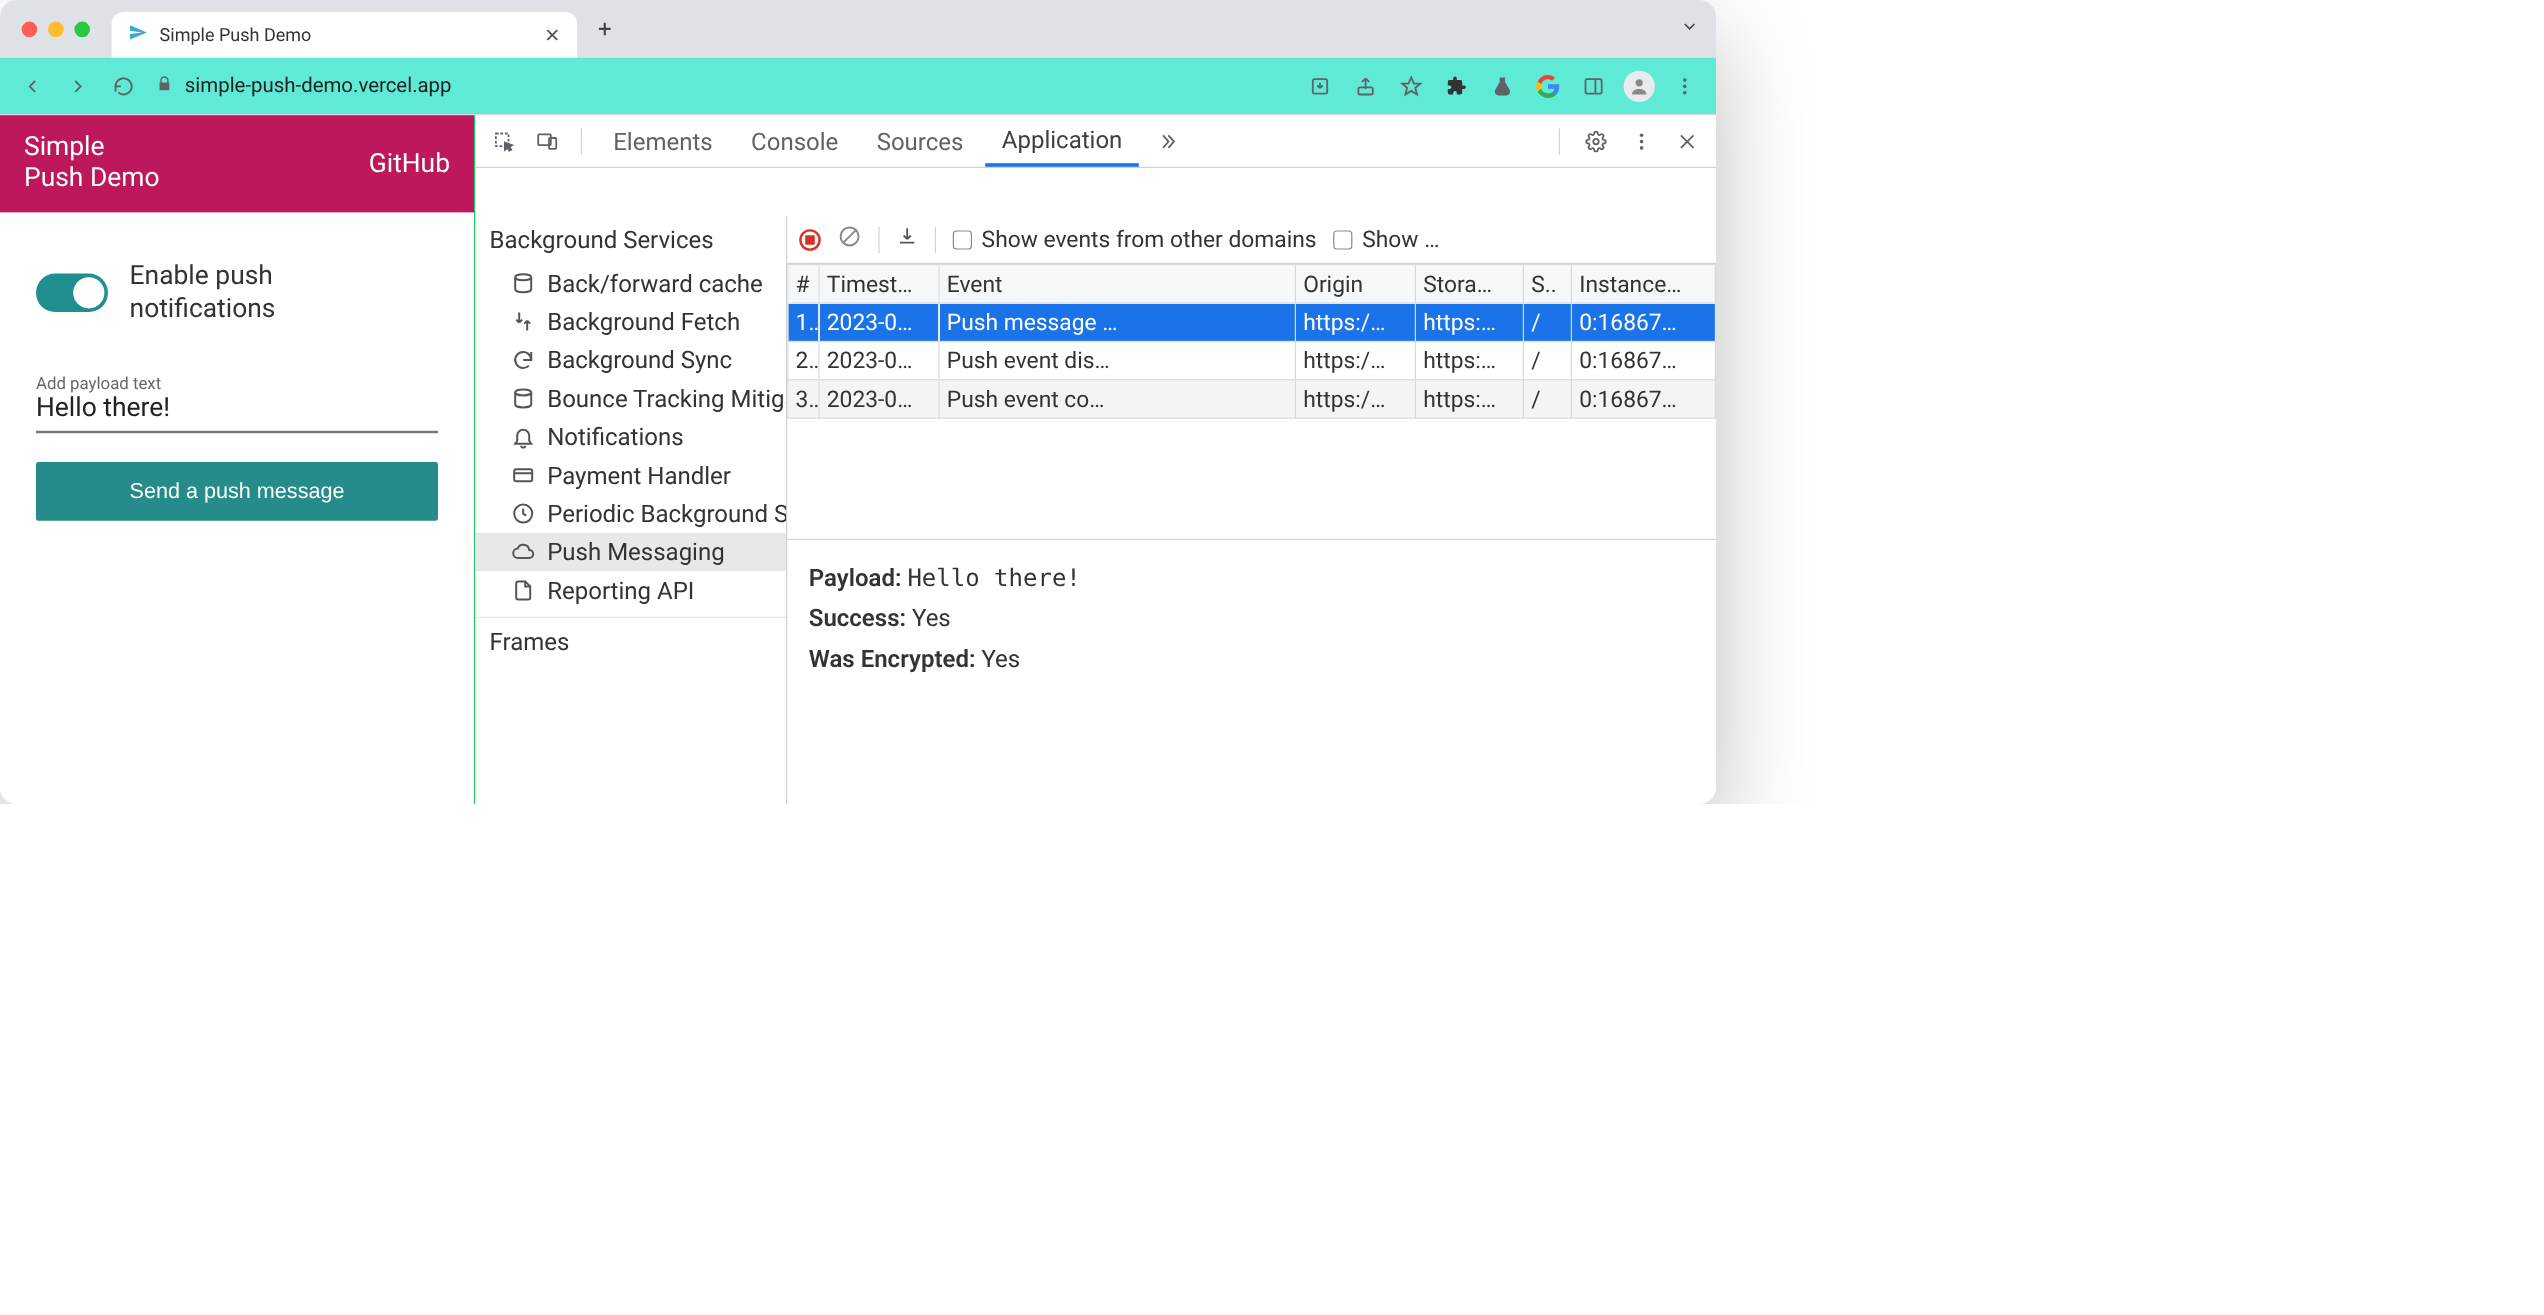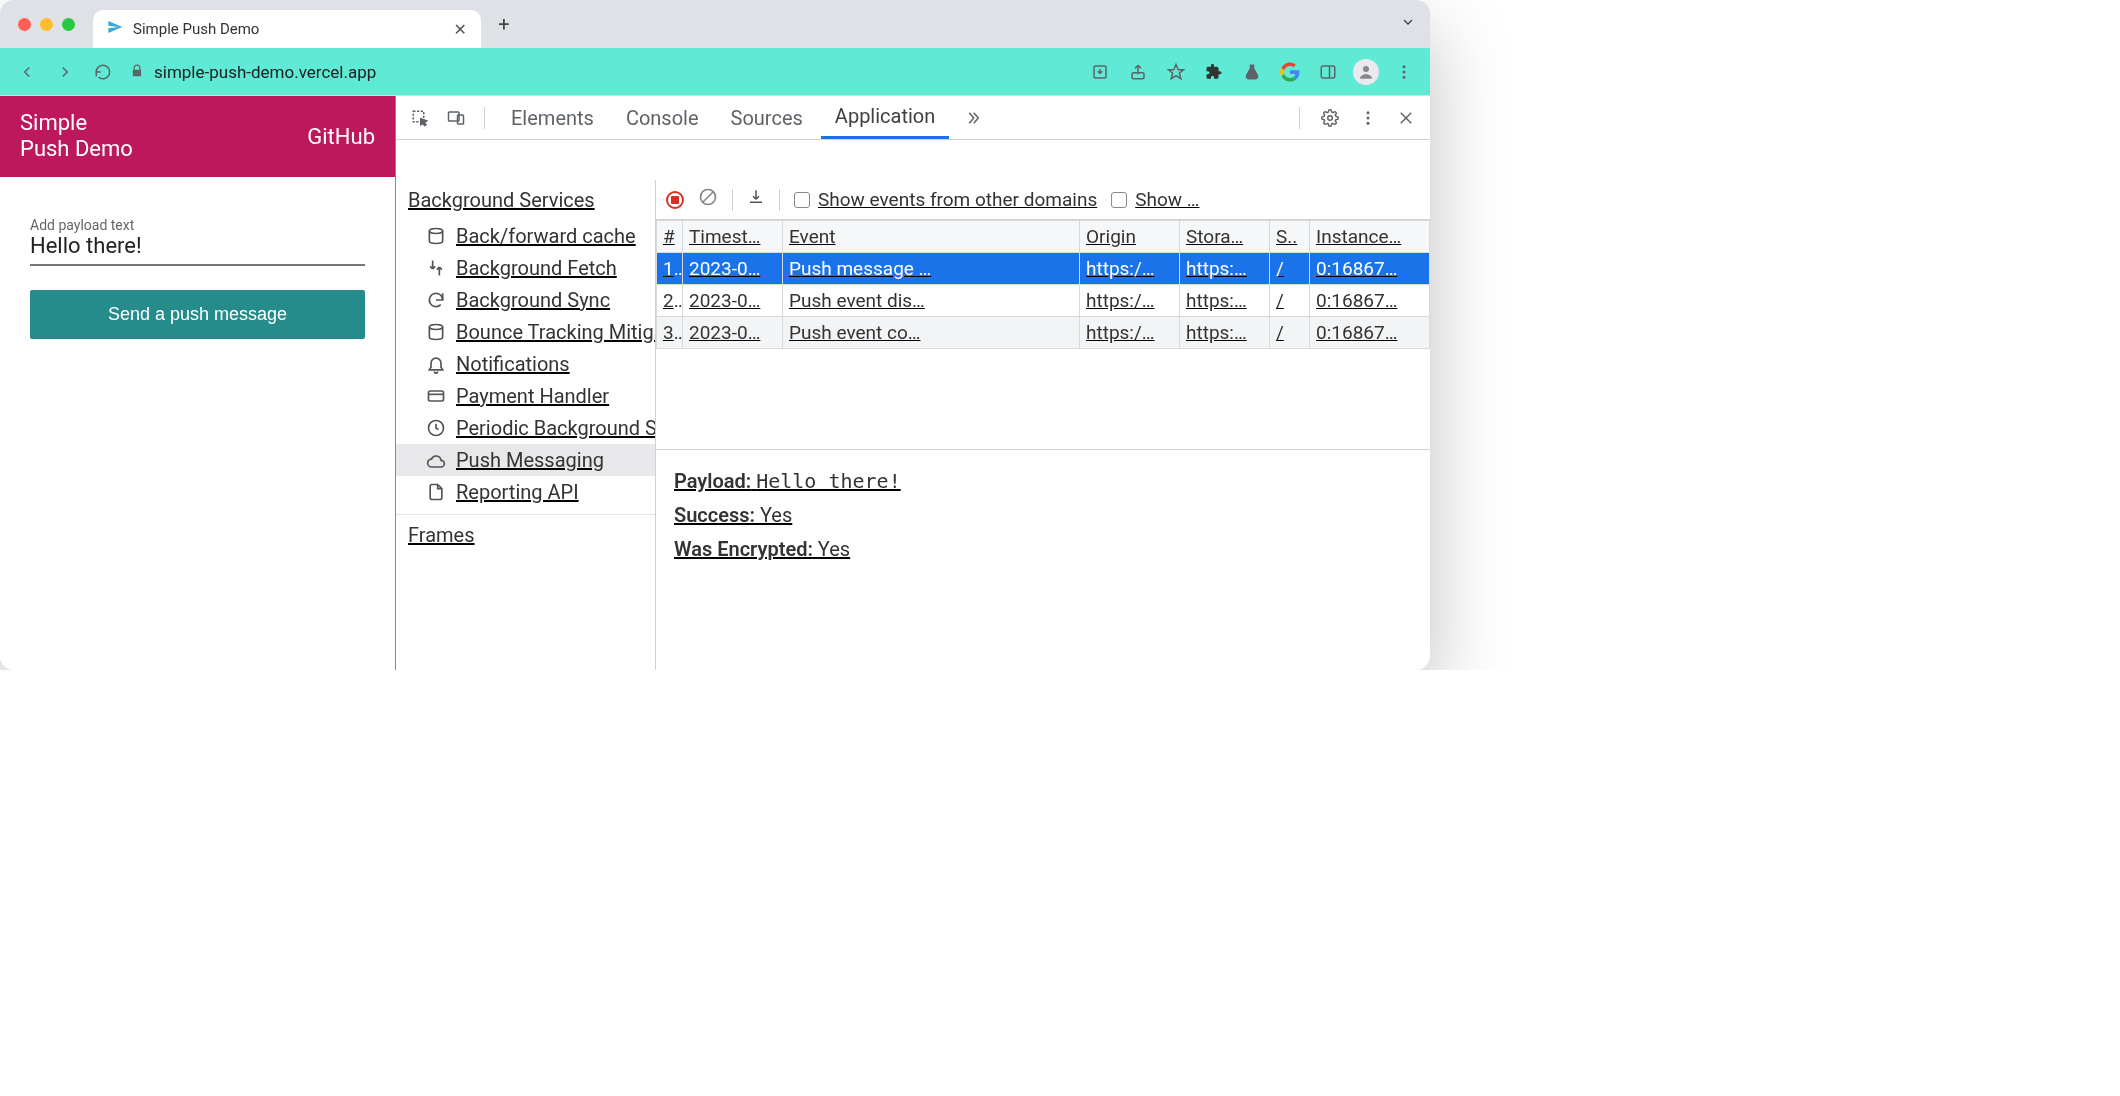--- a/index.html
+++ b/index.html
@@ -50,26 +50,26 @@
   .devtools { flex:1; display:flex; flex-direction:column; border-left:1px solid #22c55e;gap:40px; }
   .dt-tabs { height:44px; border-bottom:1px solid #cfd1d4; display:flex; align-items:center; padding:0 8px; gap:4px; color:#5f6368; }
   .dt-iconbtn { width:32px; height:32px; display:flex; align-items:center; justify-content:center; }
   .dt-iconbtn svg { width:18px; height:18px; }
   .dt-sep { width:1px; height:22px; background:#d0d2d5; margin:0 8px; }
   .dt-tab { padding:0 14px; height:100%; display:flex; align-items:center; font-size:20px; color:#5f6368; }
   .dt-tab.active { color:#404040; border-bottom:3px solid #1a73e8; }
   .dt-more { margin-left:4px; }
   .dt-right { margin-left:auto; display:flex; align-items:center; gap:6px; }
 
-  .dt-body { flex:1; display:flex; overflow:hidden;text-decoration:underline; }
+  .dt-body { flex:1; display:flex; overflow:hidden; }
   .dt-sidebar { width:260px; border-right:1px solid #cfd1d4; overflow:hidden; }
   .sb-section { padding:8px 12px; font-size:20px; color:#333; }
   .sb-list { }
   .sb-item { display:flex; align-items:center; gap:10px; padding:4px 8px 4px 30px; font-size:20px; color:#333; white-space:nowrap; overflow:hidden; }
-  .sb-item.sel { background:#e8e8ea;align-items:flex-end; }
+  .sb-item.sel { background:#e8e8ea; }
   .sb-item svg { width:20px; height:20px; color:#555; flex-shrink:0; }
 
   .dt-content { flex:1; display:flex; flex-direction:column; }
   .evt-toolbar { height:40px; border-bottom:1px solid #cfd1d4; display:flex; align-items:center; padding:0 10px; gap:14px; font-size:19px; color:#333; }
   .evt-toolbar .rec { width:18px; height:18px; border:2px solid #d93025; border-radius:50%; display:flex; align-items:center; justify-content:center; }
   .evt-toolbar .rec::after{content:"";width:8px;height:8px;background:#d93025;border-radius:1px;}
   .evt-toolbar .ban svg { width:20px;height:20px;color:#888; }
   .evt-toolbar .dl svg { width:18px;height:18px;color:#555; }
   .evt-toolbar .chk { display:flex; align-items:center; gap:8px; }
   .evt-toolbar .chk .box{width:16px;height:16px;border:1.5px solid #888;border-radius:3px;}
@@ -203,20 +203,27 @@
 
     <div class="page">
       <div class="page-header">
         <div class="brand">
           <div>Simple</div>
           <div>Push Demo</div>
         </div>
         <div class="gh">GitHub</div>
       </div>
       <div class="page-body">
+        <div class="switchrow">
+          <div class="sw"></div>
+          <div class="switch-label">
+            <div>Enable push</div>
+            <div>notifications</div>
+          </div>
+        </div>
         <div class="field">
           <div class="field-label">Add payload text</div>
           <div class="field-value">Hello there!</div>
         </div>
         <button class="sendbtn">Send a push message</button>
       </div>
     </div>
 
     <div class="devtools">
       <div class="dt-tabs">

